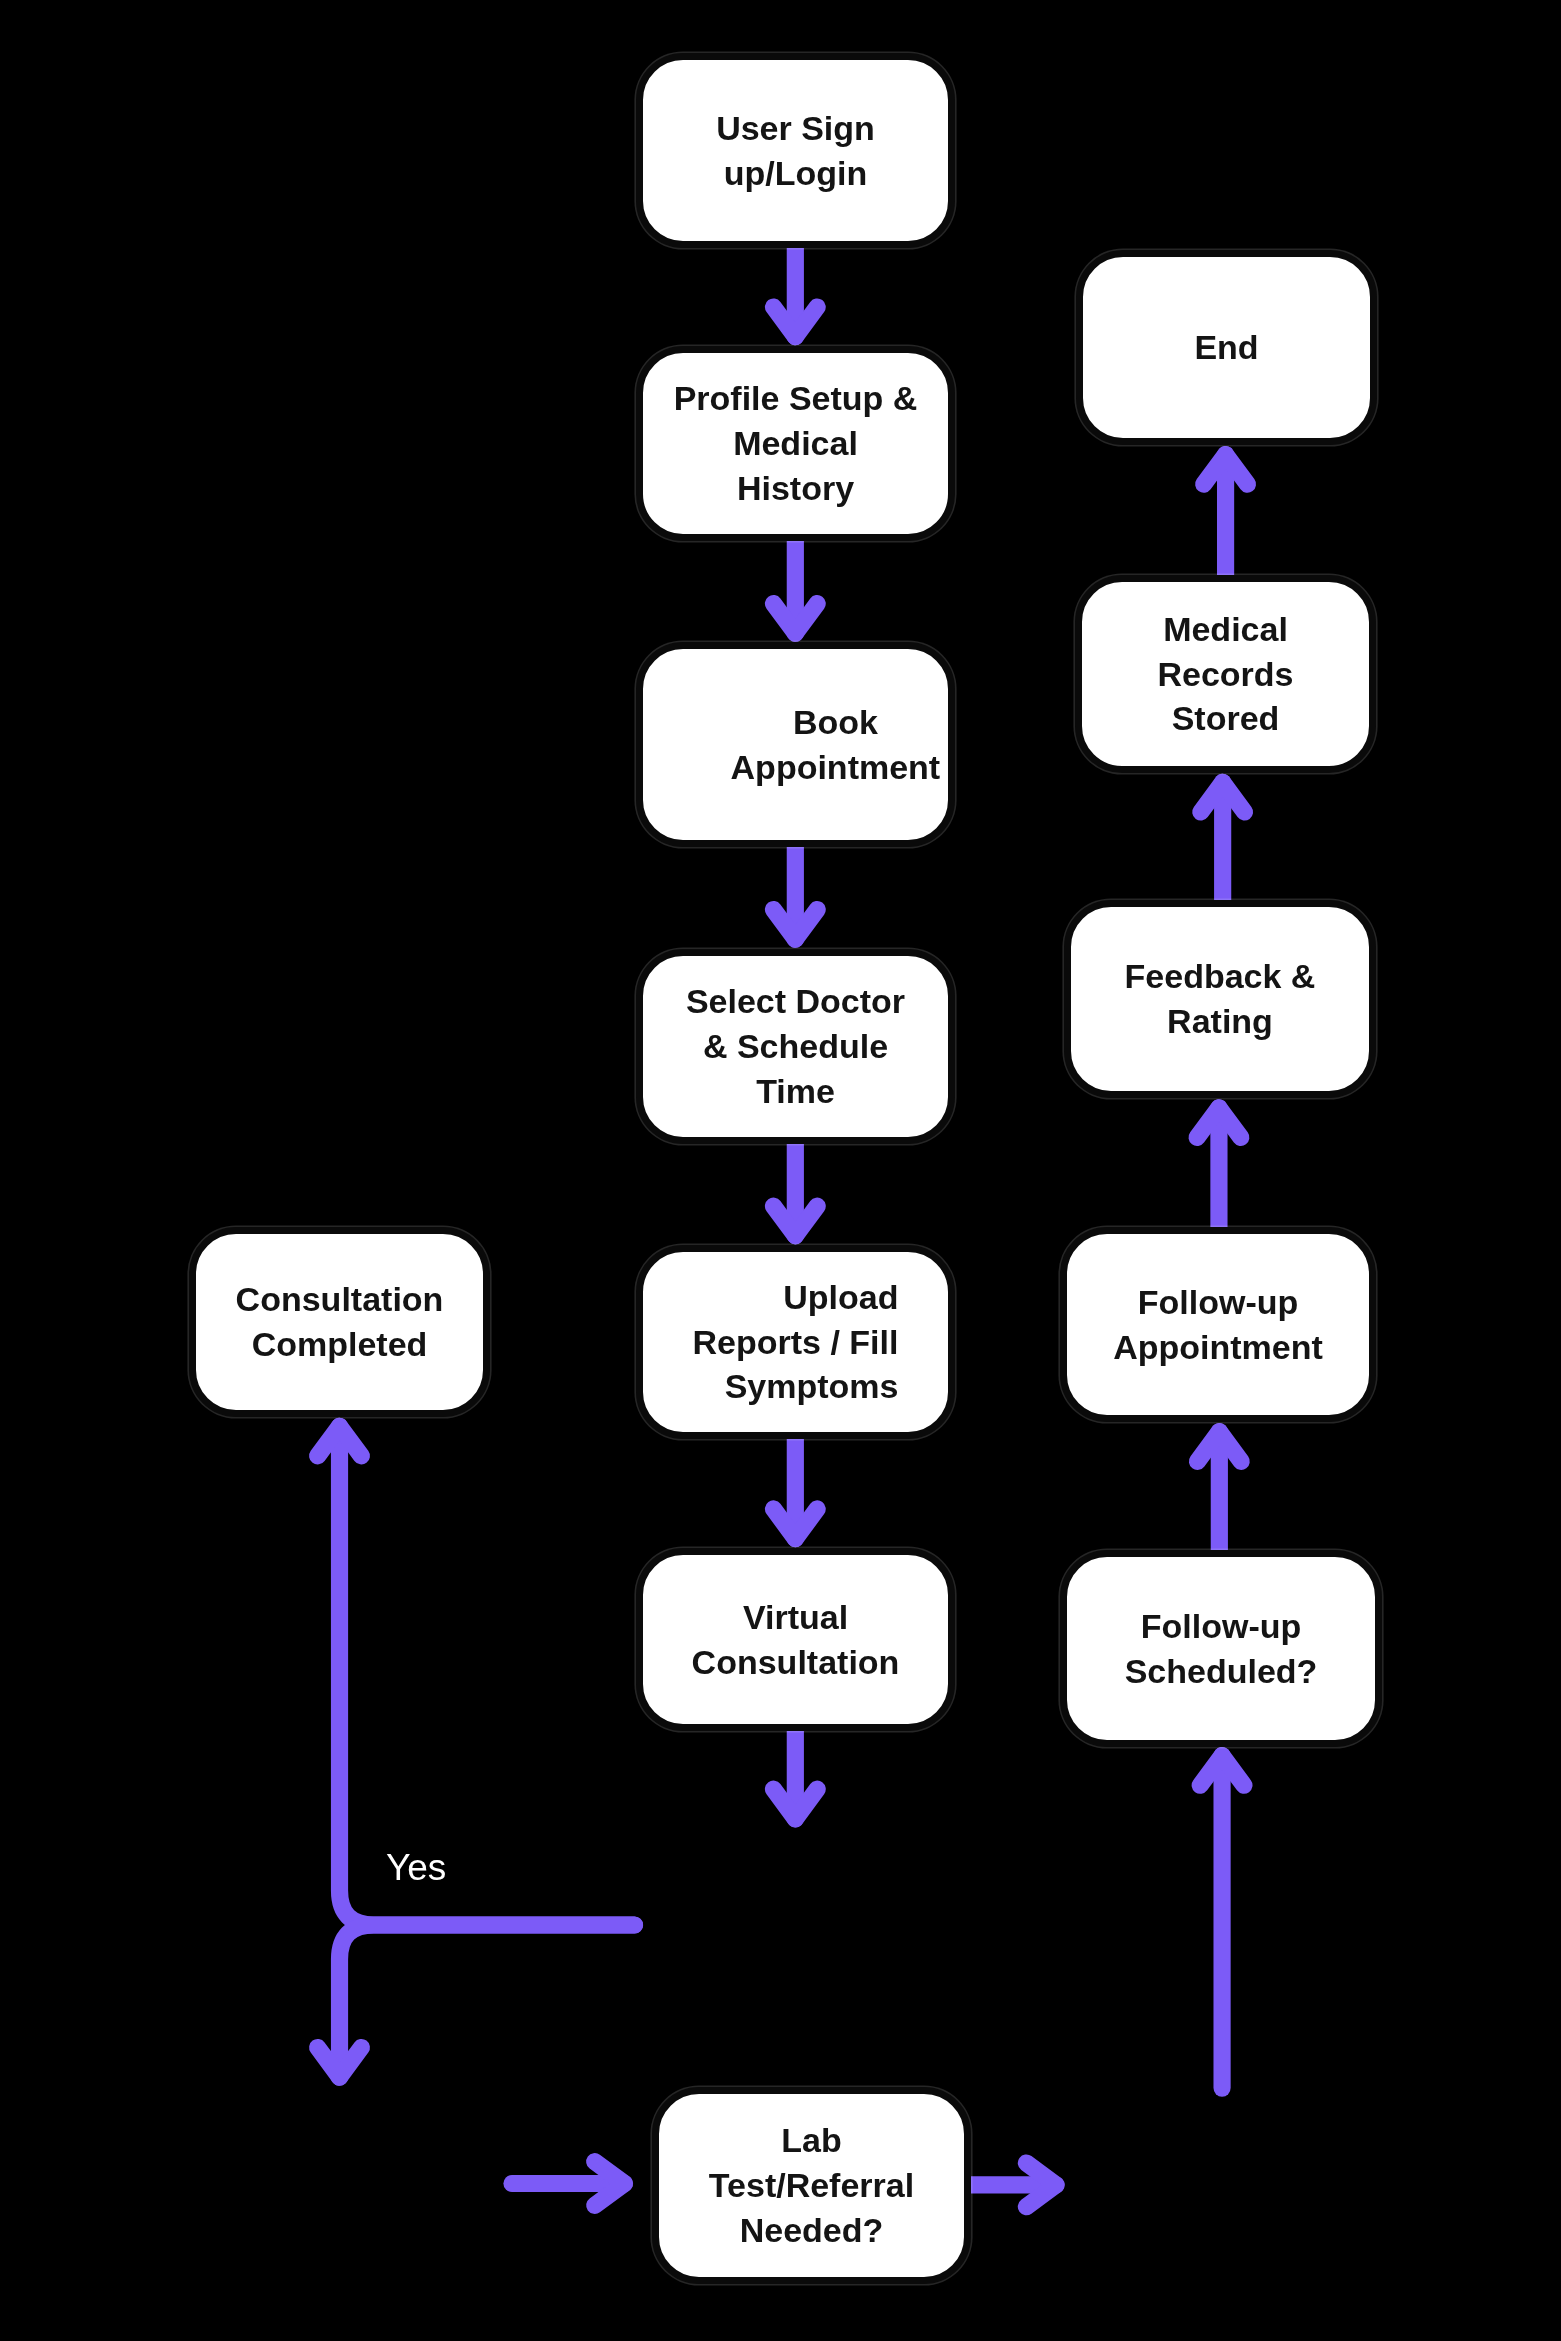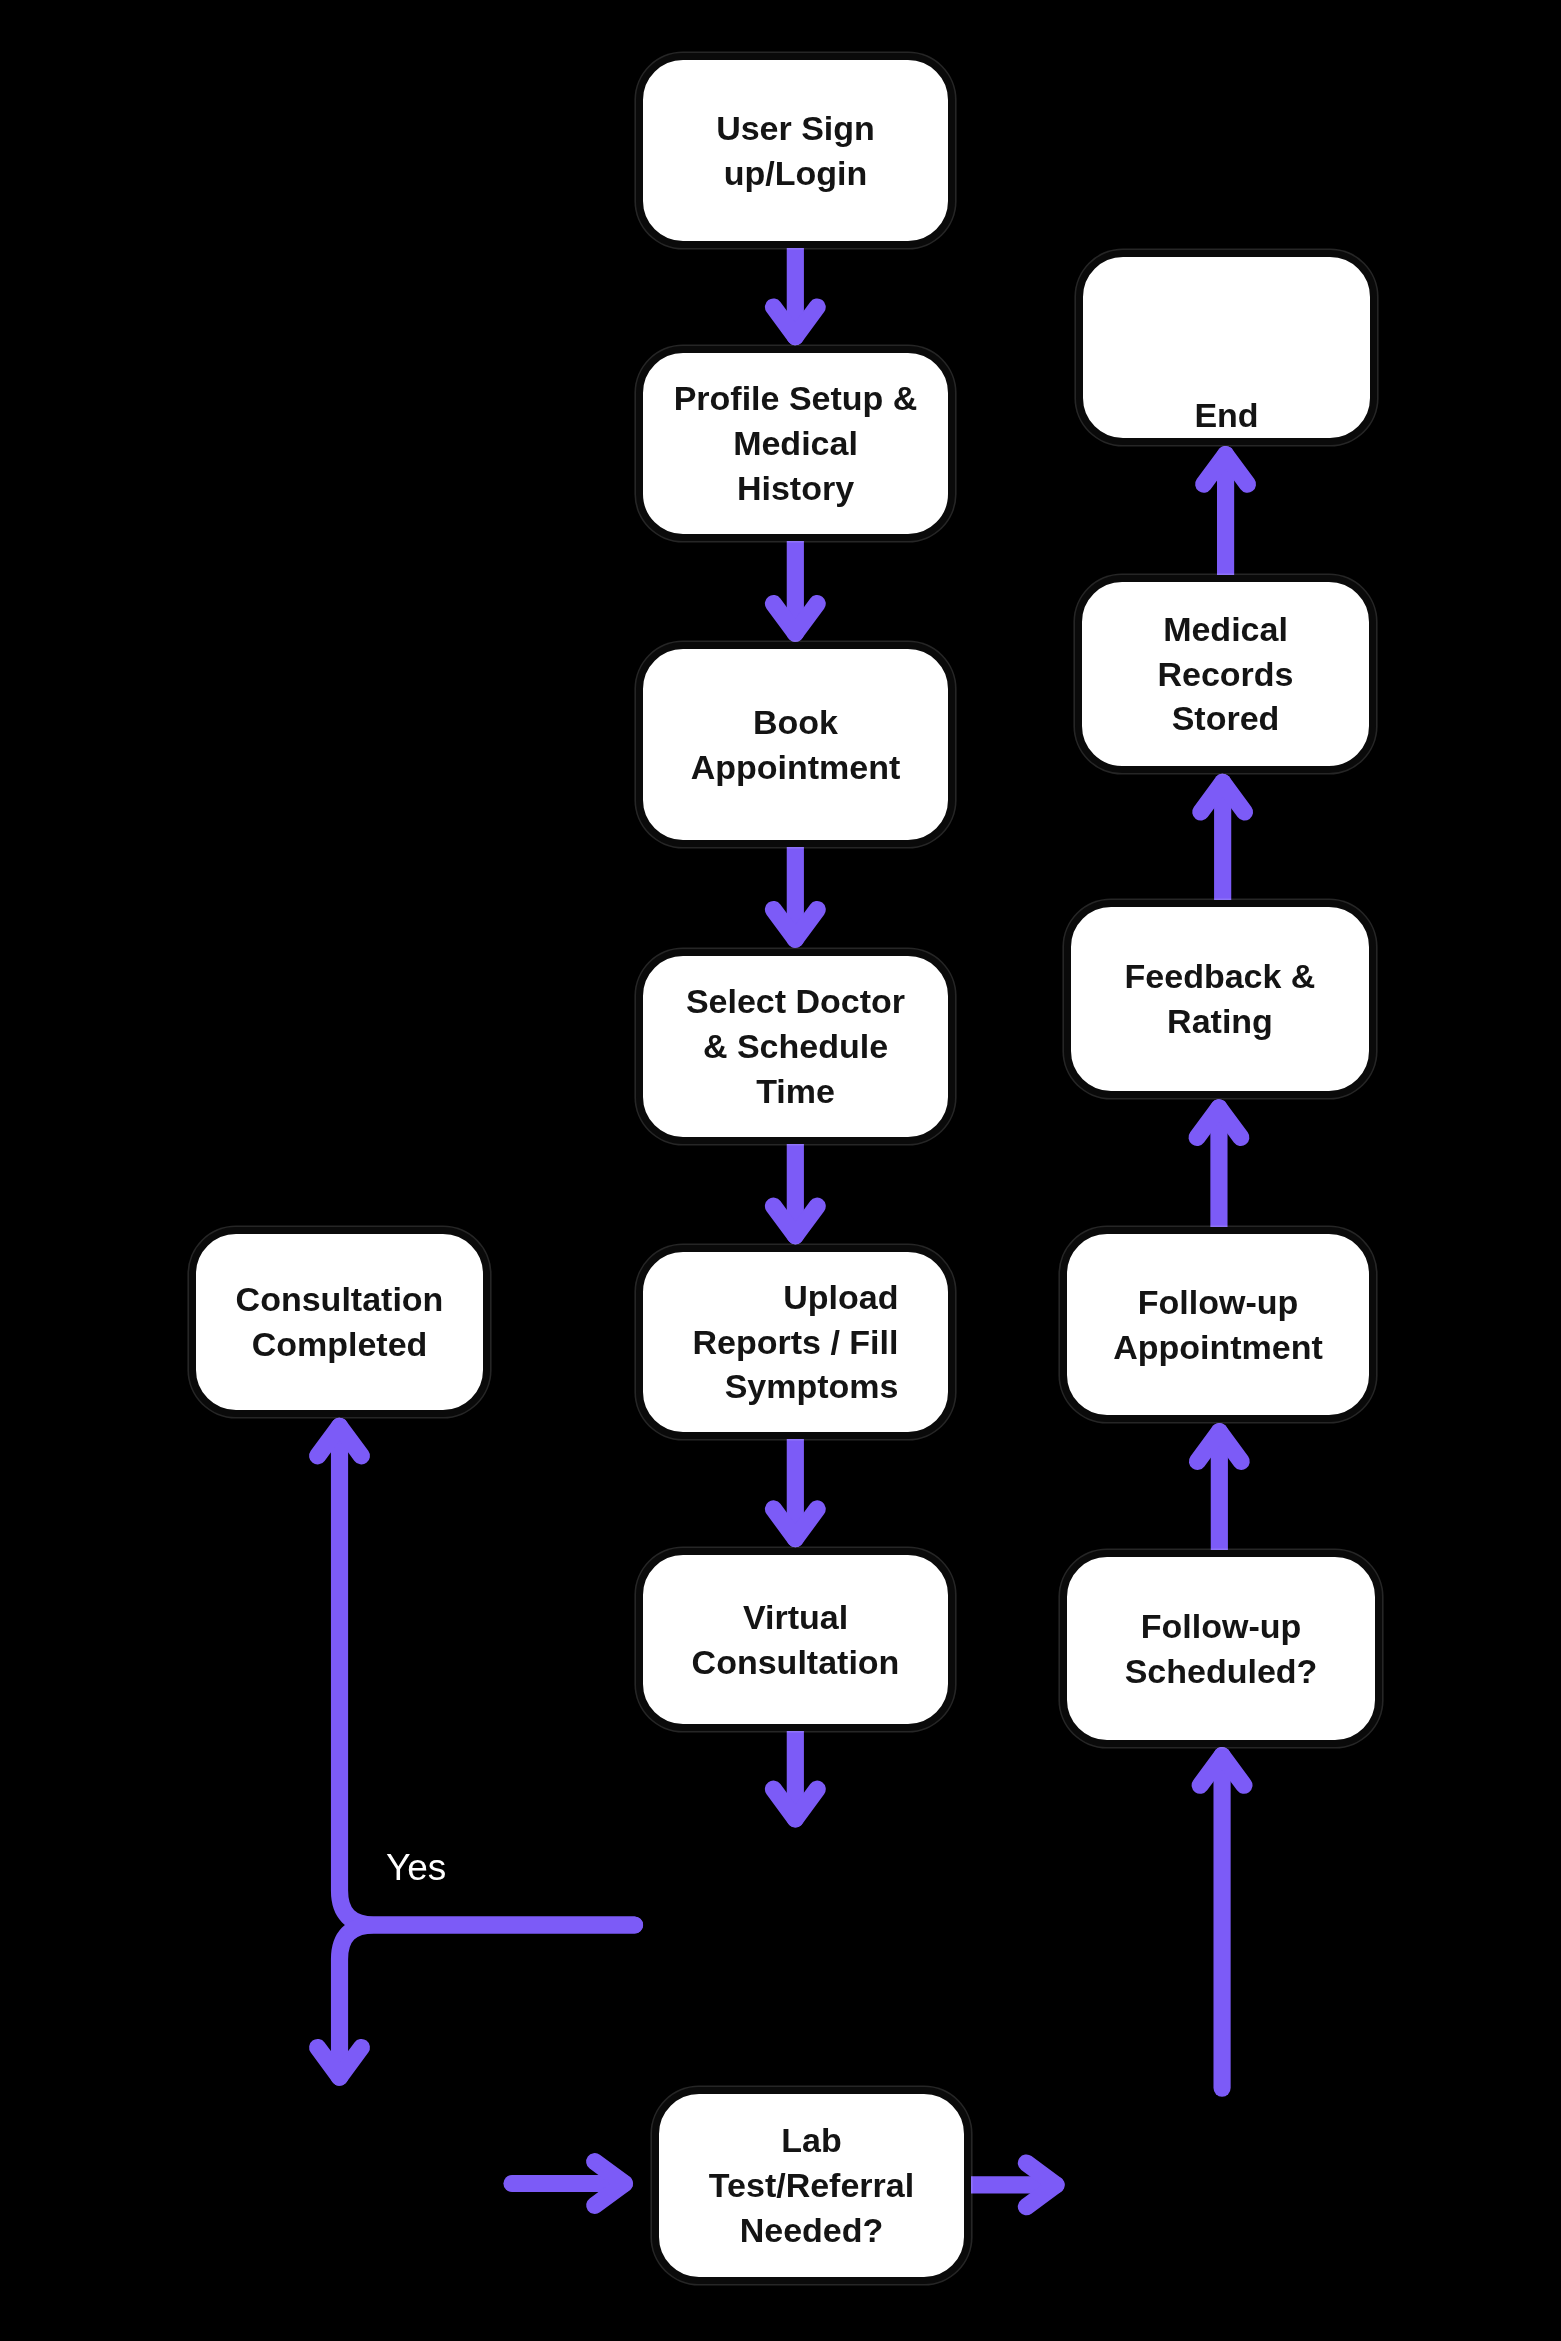--- a/index.html
+++ b/index.html
@@ -58,21 +58,21 @@
         <path d="M1570.25,739 L1570.25,582"></path>
         <polyline points="1542.25,620 1570.25,582 1598.25,620"></polyline>
       </g>
     </svg>
 
   <div class="node" style="left: 636px; top: 53px; width: 319px; height: 195px;"><span>User Sign
 up/Login</span></div>
   <div class="node" style="left: 636px; top: 346px; width: 319px; height: 195px;"><span>Profile Setup &amp;
 Medical
 History</span></div>
-  <div class="node" style="left: 636px; top: 642px; width: 319px; height: 205px;"><span>Book
+  <div class="node" style="left: 636px; top: 642px; width: 319px; height: 205px; justify-content: flex-end;"><span>Book
 Appointment</span></div>
   <div class="node" style="left: 636px; top: 949px; width: 319px; height: 195px;"><span>Select Doctor
 &amp; Schedule
 Time</span></div>
   <div class="node" style="left: 636px; top: 1245px; width: 319px; height: 194px; text-align: right;"><span>Upload
 Reports / Fill
 Symptoms</span></div>
   <div class="node" style="left: 636px; top: 1548px; width: 319px; height: 183px;"><span>Virtual
 Consultation</span></div>
   <div class="node" style="left: 652px; top: 2087px; width: 319px; height: 197px;"><span>Lab
@@ -82,17 +82,17 @@
 Completed</span></div>
   <div class="node" style="left: 1060px; top: 1550px; width: 322px; height: 197px;"><span>Follow-up
 Scheduled?</span></div>
   <div class="node" style="left: 1060px; top: 1227px; width: 316px; height: 195px;"><span>Follow-up
 Appointment</span></div>
   <div class="node" style="left: 1064px; top: 900px; width: 312px; height: 198px;"><span>Feedback &amp;
 Rating</span></div>
   <div class="node" style="left: 1075px; top: 575px; width: 301px; height: 198px;"><span>Medical
 Records
 Stored</span></div>
-  <div class="node" style="left: 1076px; top: 250px; width: 301px; height: 195px; align-items: flex-end;"><span>End</span></div>
+  <div class="node" style="left: 1076px; top: 250px; width: 301px; height: 195px;"><span>End</span></div>
 
   <div class="edge-label" style="left: 386px; top: 1849px;">Yes</div>
 </div>
 
 
 </body></html>

